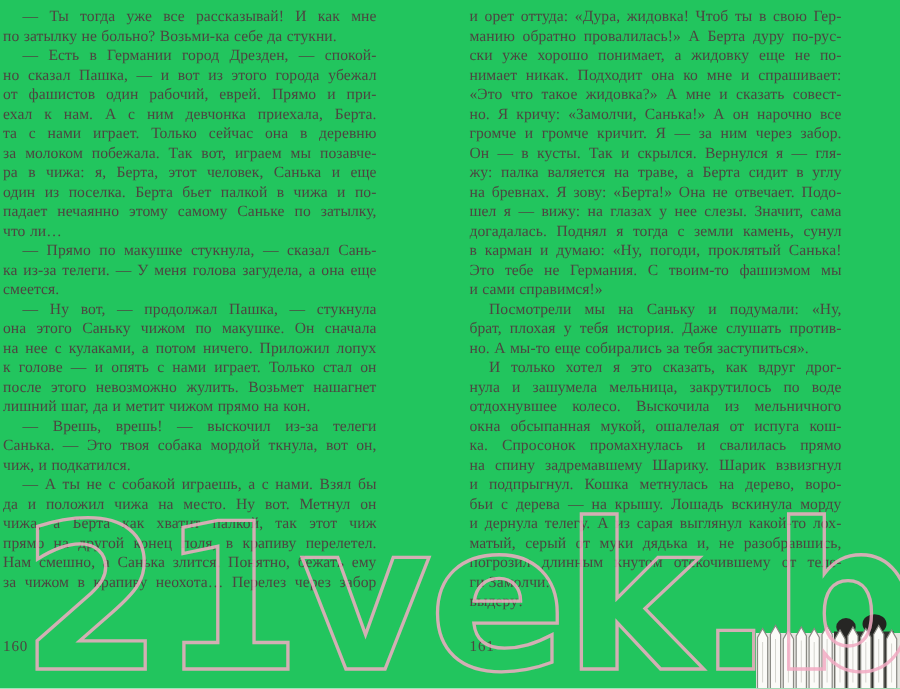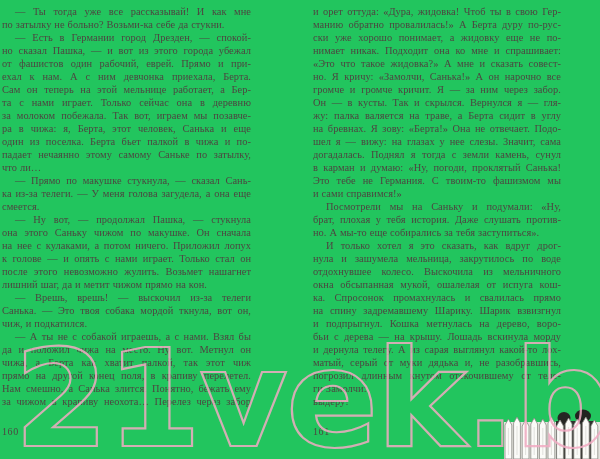--- a/index.html
+++ b/index.html
@@ -65,21 +65,20 @@
     <div class="col" id="left-col">
         <div class="para">
           <div class="line indent">— Ты тогда уже все рассказывай! И как мне</div>
           <div class="line endline">по затылку не больно? Возьми-ка себе да стукни.</div>
         </div>
         <div class="para">
           <div class="line indent">— Есть в Германии город Дрезден, — спокой-</div>
           <div class="line">но сказал Пашка, — и вот из этого города убежал</div>
           <div class="line">от фашистов один рабочий, еврей. Прямо и при-</div>
           <div class="line">ехал к нам. А с ним девчонка приехала, Берта.</div>
-          <div class="line">Сам он теперь на этой мельнице работает, а Бер-</div>
           <div class="line">та с нами играет. Только сейчас она в деревню</div>
           <div class="line">за молоком побежала. Так вот, играем мы позавче-</div>
           <div class="line">ра в чижа: я, Берта, этот человек, Санька и еще</div>
           <div class="line">один из поселка. Берта бьет палкой в чижа и по-</div>
           <div class="line">падает нечаянно этому самому Саньке по затылку,</div>
           <div class="line endline">что ли…</div>
         </div>
         <div class="para">
           <div class="line indent">— Прямо по макушке стукнула, — сказал Сань-</div>
           <div class="line">ка из-за телеги. — У меня голова загудела, а она еще</div>

